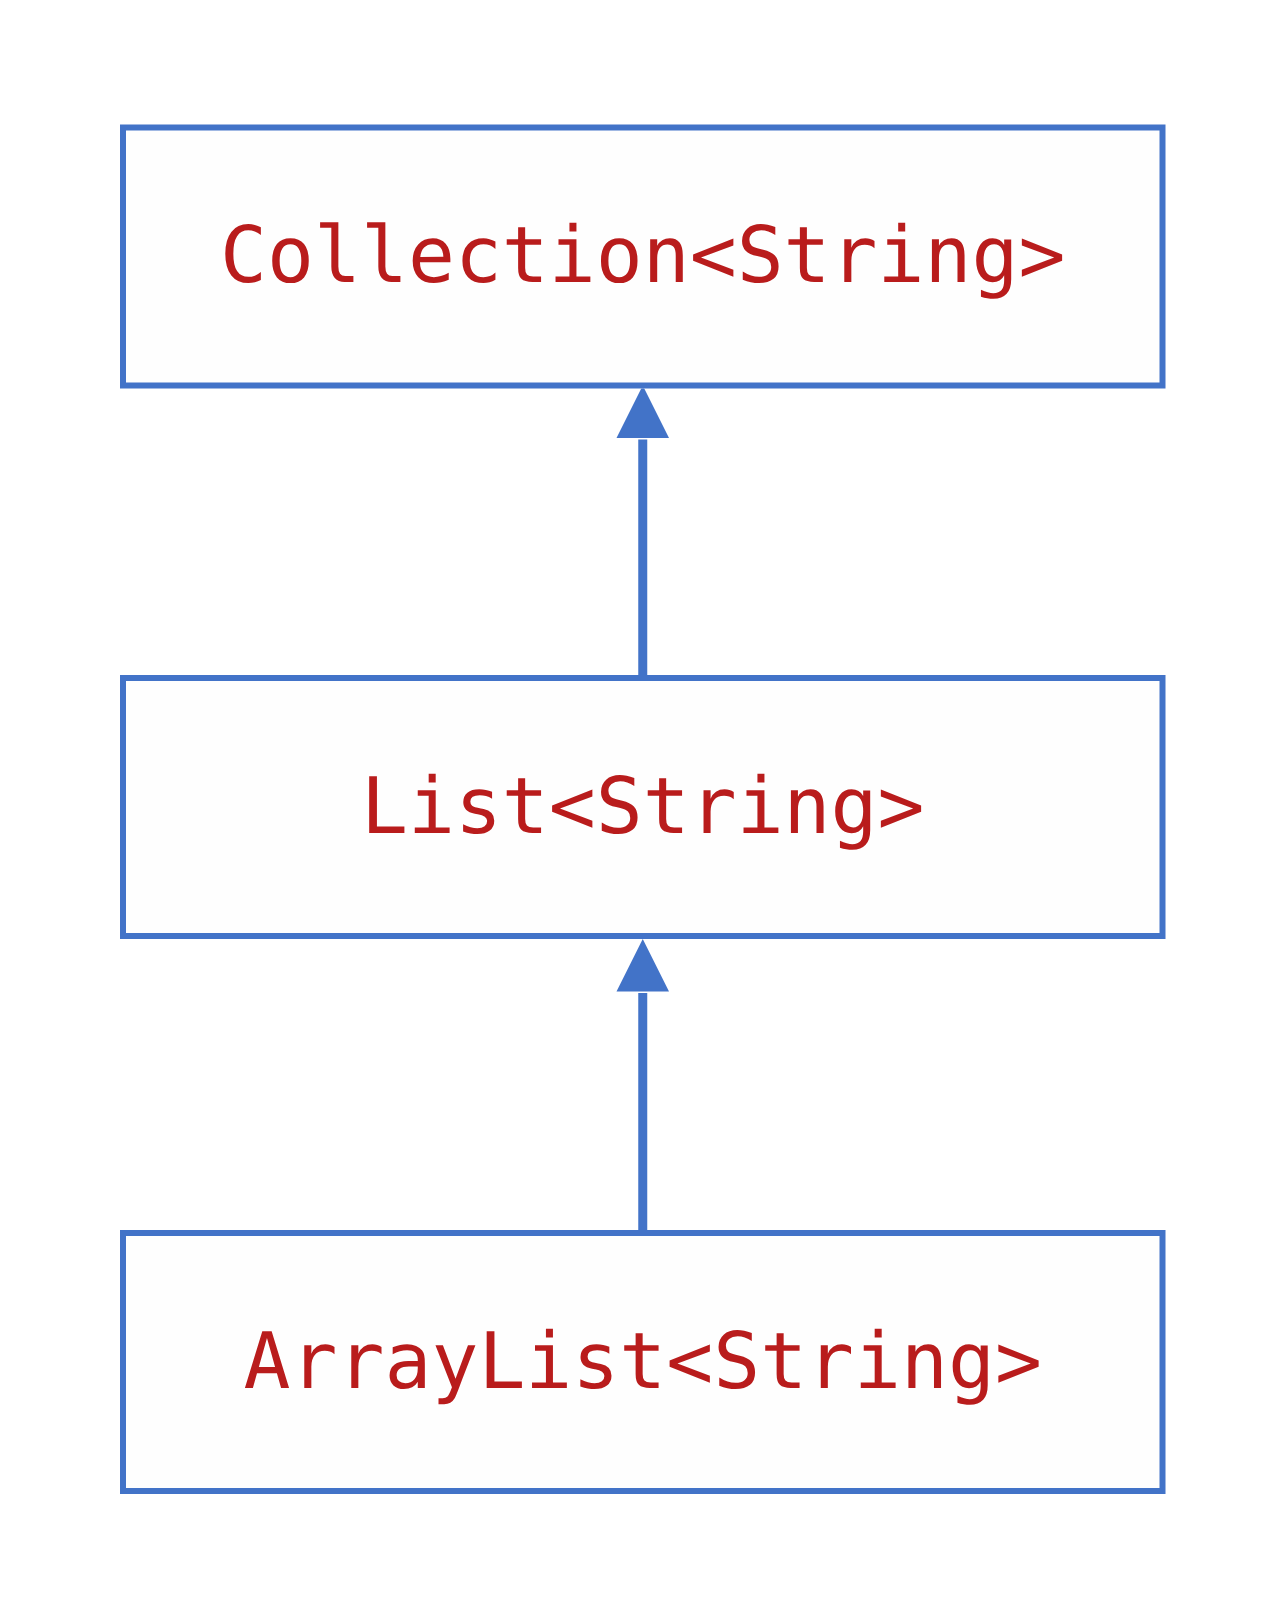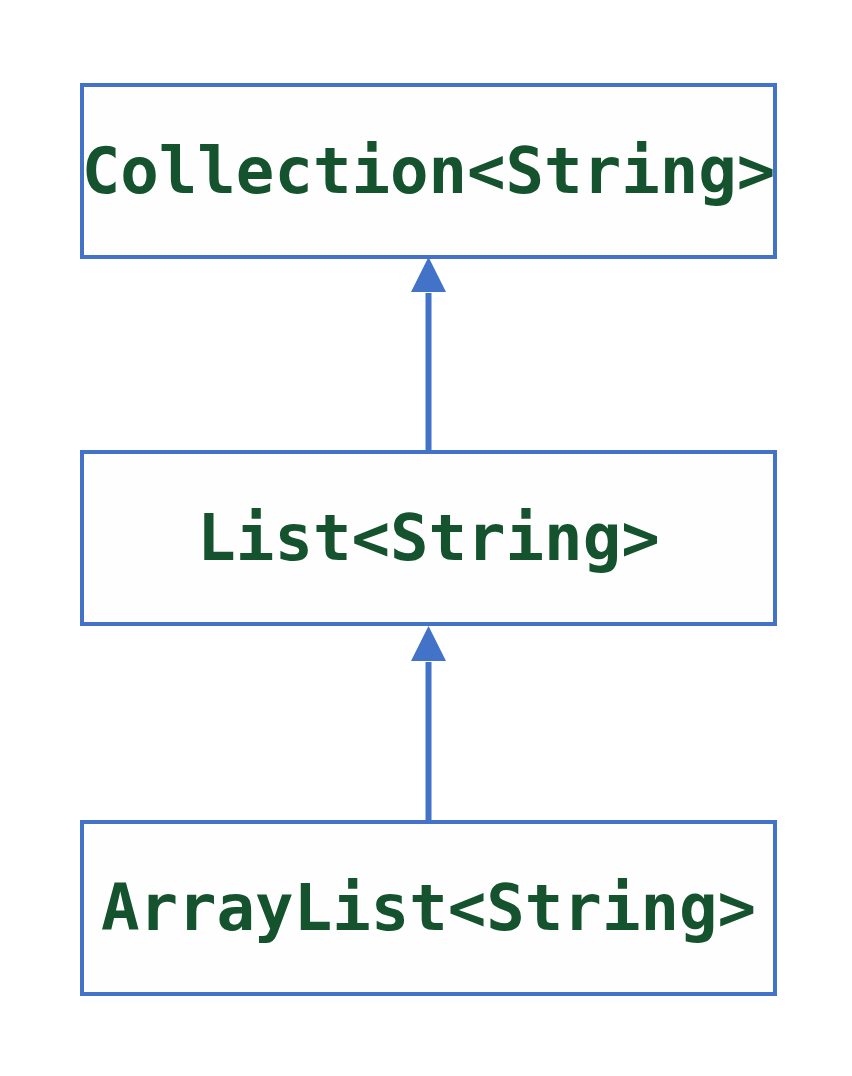--- a/index.html
+++ b/index.html
@@ -35,24 +35,24 @@
     align-items: center;
     justify-content: center;
   }
 
   .class-box.level-0 { top: 83px; }
   .class-box.level-1 { top: 450px; }
   .class-box.level-2 { top: 820px; }
 
   .class-label {
     font-family: "DejaVu Sans Mono", monospace;
-    font-size: 64px;
+    font-size: 52px;
     line-height: 1;
-    font-weight: 700;
-    color: #14532d;
+    font-weight: 400;
+    color: #b91c1c;
     letter-spacing: 0;
     white-space: nowrap;
     user-select: none;
   }
 
   
   .edge {
     position: absolute;
     left: 0;
     top: 0;

